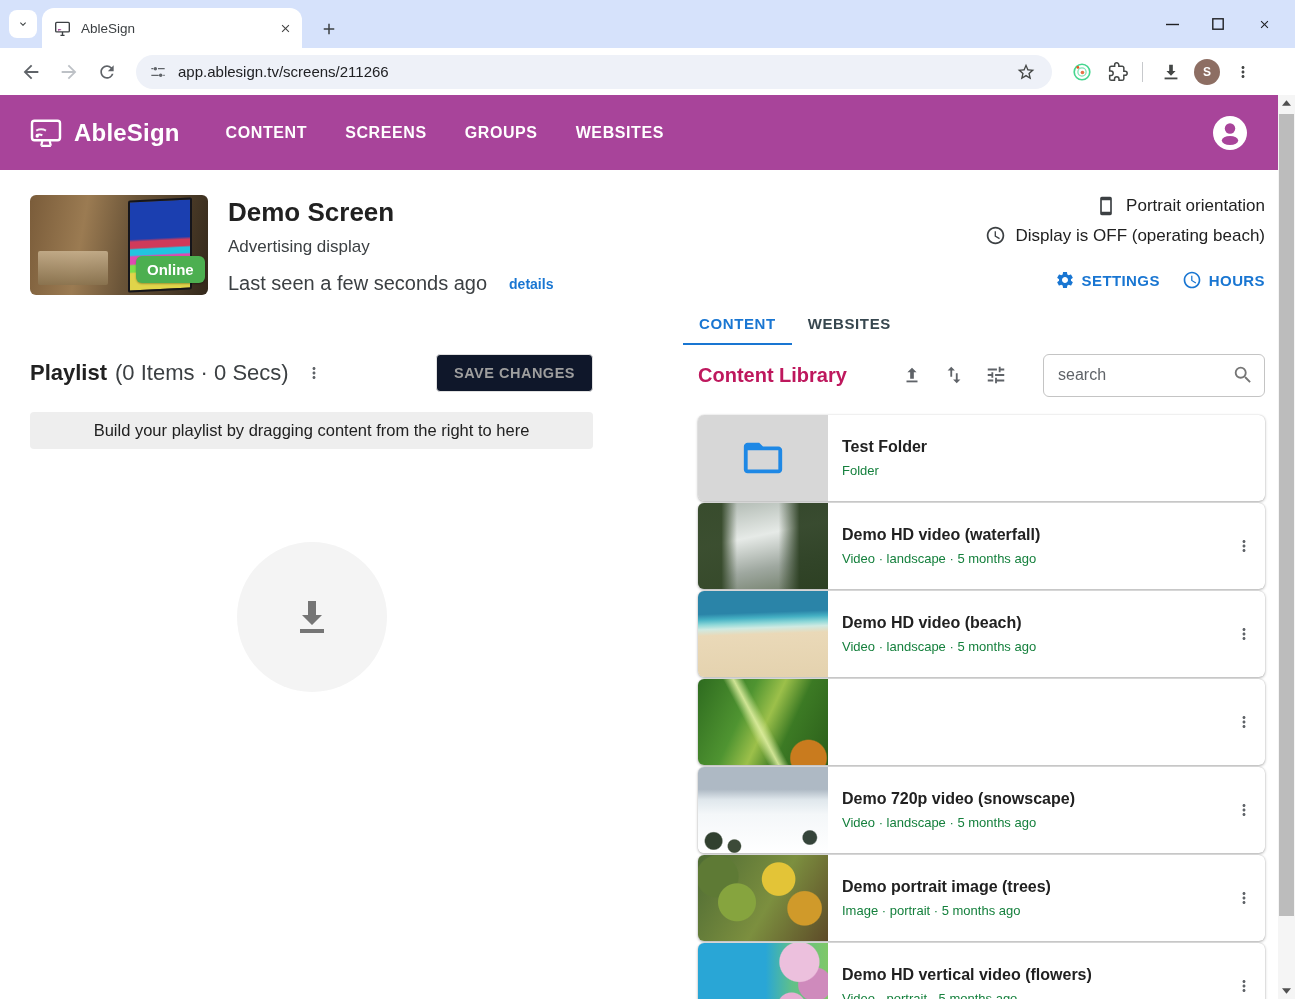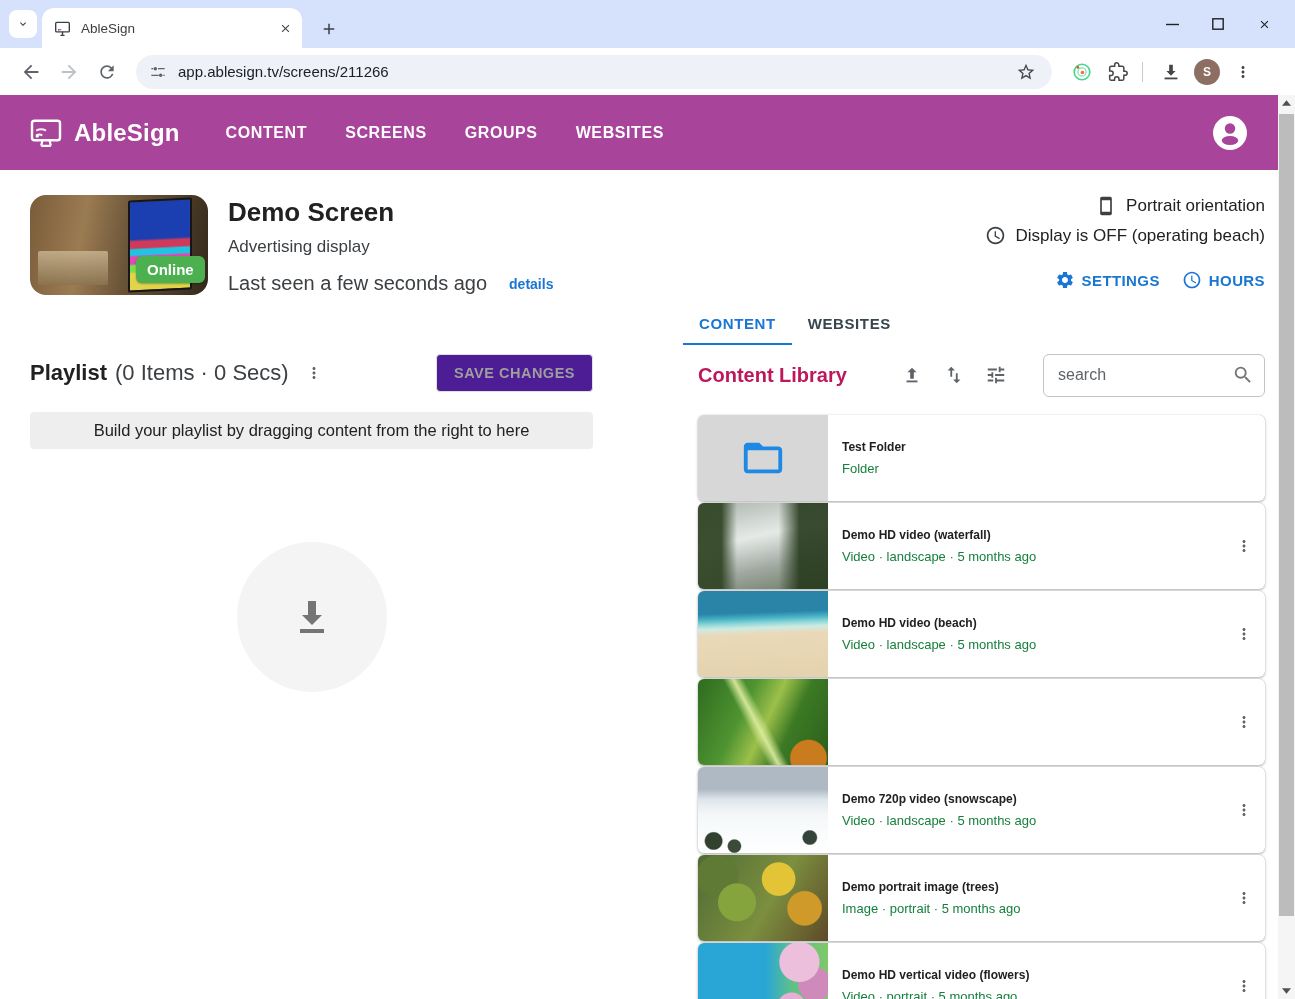--- a/index.html
+++ b/index.html
@@ -30,21 +30,21 @@
   
   .appbar { height:75px; background:var(--purple,#a8449a); display:flex; align-items:center; padding:0 30px; width:1278px; }
   .brand { display:flex; align-items:center; color:#fff; }
   .brand-name { font-size:24px; font-weight:bold; margin-left:12px; letter-spacing:.2px; }
   .appnav { display:flex; margin-left:46px; }
   .appnav-item { color:#fff; font-size:16px; font-weight:bold; letter-spacing:.6px; margin-right:38px; cursor:pointer; }
   .appbar-avatar { margin-left:auto; }
 
   
   .screen-header { display:flex; align-items:flex-start; padding:25px 30px 0 30px; }
-  .screen-photo { position:relative; width:178px; height:100px; border-radius:16px; flex:none;
+  .screen-photo { position:relative; width:178px; height:100px; border-radius:6px; flex:none;
     background:linear-gradient(100deg,#7a5c3a 0%,#9b7b52 30%,#6a5438 55%,#33281b 100%);text-decoration:underline; }
   .photo-display { position:absolute; right:16px; top:4px; width:64px; height:92px; border:2px solid #15151a; border-radius:2px; transform:skewY(-3deg);
     background:linear-gradient(to bottom,#1b3fb0 0 42%,#d03a5a 45% 52%,#21c4e0 54% 60%,#e04ab0 62% 70%,#7ce04a 72% 79%,#e0d44a 81% 100%); }
   .photo-counter { position:absolute; left:8px; bottom:10px; width:70px; height:34px; background:linear-gradient(to bottom,#c9b391,#8a7450); border-radius:2px; opacity:.85; }
   .status-badge { position:absolute; left:106px; bottom:12px; background:var(--green,#4caf50); color:#fff; font-size:15px; font-weight:bold; padding:5px 11px; border-radius:6px; box-shadow:0 1px 2px rgba(0,0,0,.3); }
   .screen-titles { margin-left:20px; padding-top:2px; }
   .screen-title { font-size:26px; font-weight:600; color:#212121; }
   .screen-subtitle { font-size:17px; color:#3c4043; margin-top:9px; }
   .lastseen-row { display:flex; align-items:center; margin-top:15px; }
   .lastseen { font-size:20px; color:#3c4043; }
@@ -64,39 +64,39 @@
 
   
   .main { display:flex; padding:0 30px; margin-top:8px; }
   .left-col { width:563px; flex:none; }
   .right-col { width:567px; flex:none; margin-left:auto; }
 
   .playlist-header { display:flex; align-items:center; height:40px; }
   .playlist-title { font-size:22px; font-weight:bold; color:#212121; }
   .playlist-meta { font-size:22px; color:#3c4043; margin-left:8px; }
   .kebab-btn { margin-left:16px; color:#5f6368; display:flex; cursor:pointer; }
-  .save-btn { margin-left:auto; border:1px solid #e0e0e0; border-radius:4px; background:#4c1d95; color:#9e9e9e; font-size:14.5px; font-weight:bold; letter-spacing:.5px; padding:10px 17px; font-family:inherit; }
+  .save-btn { margin-left:auto; border:1px solid #e0e0e0; border-radius:4px; background:#0f172a; color:#9e9e9e; font-size:14.5px; font-weight:bold; letter-spacing:.5px; padding:10px 17px; font-family:inherit; }
   .playlist-hint { margin-top:19px; background:#eeeeee; border-radius:4px; height:37px; display:flex; align-items:center; justify-content:center; font-size:16.5px; color:#212121; }
   .dropzone { width:150px; height:150px; border-radius:50%; background:#f4f4f4; margin:93px auto 0; display:flex; align-items:center; justify-content:center; color:#757575; }
 
   .library-header { display:flex; align-items:center; height:44px; }
   .library-title { font-size:20px; font-weight:bold; color:#be185d; }
   .lib-ico { width:30px; height:30px; display:flex; align-items:center; justify-content:center; color:#5f6368; cursor:pointer; }
   .lib-ico + .lib-ico { margin-left:12px; }
   .lib-icons { display:flex; margin-left:auto; }
   .search-box { width:222px; height:43px; border:1px solid #c4c4c4; border-radius:6px; display:flex; align-items:center; padding:0 10px 0 14px; margin-left:32px; background:#fff; }
   .search-box input { border:none; outline:none; flex:1; font-size:16px; color:#202124; font-family:inherit; background:transparent; width:140px; }
   .search-box input::placeholder { color:#5f6368; opacity:1; }
   .search-ico { color:#757575; margin-left:6px; display:flex; }
 
   .library-list { margin-top:18px; }
   .card { height:86px; background:#fff; border-radius:6px; box-shadow:0 1px 3px rgba(0,0,0,.3), 0 0 1px rgba(0,0,0,.2); display:flex; align-items:center; margin-bottom:2px; overflow:hidden; cursor:pointer; }
   .thumb { width:130px; height:100%; flex:none; display:flex; align-items:center; justify-content:center; }
   .card-text { margin-left:14px; min-width:0; }
-  .card-title { font-size:12px; font-weight:bold; color:#212121; }
+  .card-title { font-size:16px; font-weight:bold; color:#212121; }
   .card-meta { font-size:13px; color:#15803d; margin-top:7px; }
   .kebab { margin-left:auto; margin-right:12px; color:#5f6368; display:flex; cursor:pointer; flex:none; }
 
   .thumb--folder { background:#d7d7d7; }
   .thumb--waterfall { background:
     linear-gradient(to right, rgba(50,70,38,.95) 0 18%, rgba(50,70,38,0) 30% 62%, rgba(38,58,28,.9) 78% 100%),
     linear-gradient(168deg,#aab4ac 0%,#e6eae7 40%,#9fa8a0 70%,#6c7a64 100%); }
   .thumb--beach { background:linear-gradient(178deg,#2a84a8 0 26%,#45b1c4 32%,#8fd8d8 38%,#cfeae2 43%,#ead9b8 50%,#e4d2ae 100%); }
   .thumb--grass { background:
     linear-gradient(62deg, transparent 40%, rgba(222,238,160,.9) 46%, transparent 52%),

